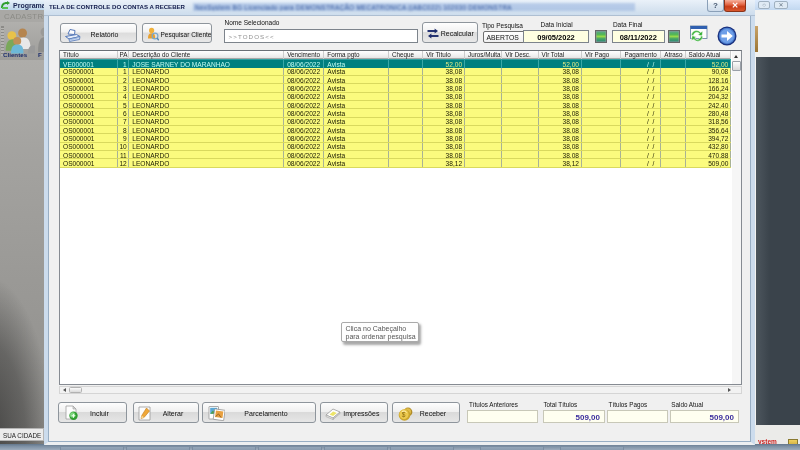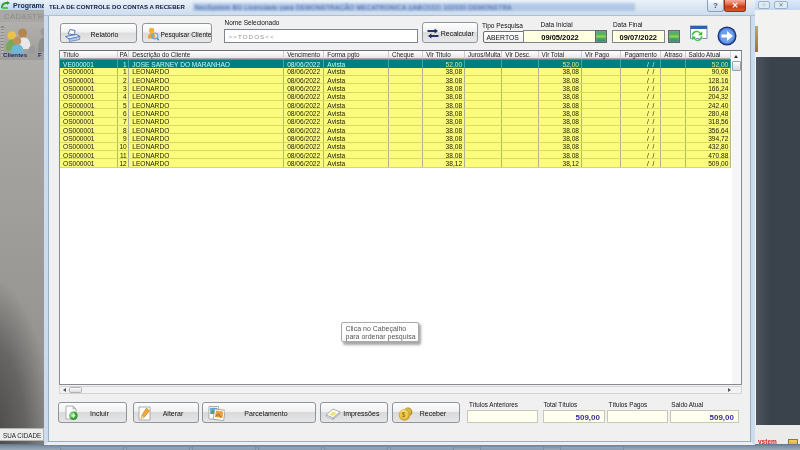--- a/index.html
+++ b/index.html
@@ -197,25 +197,25 @@
       <path d="M7.6 0.6 L11 3 L7.6 5.4 Z" fill="#1b2a6b"></path>
       <path d="M11.5 8 L4 8" stroke="#1b2a6b" stroke-width="1.9"></path>
       <path d="M4.4 5.6 L1 8 L4.4 10.4 Z" fill="#1b2a6b"></path>
     </svg>
     <div class="lbl" style="top:7.5px;left:15px;right:0;width:auto">Recalcular</div>
   </div>
   <div class="lab" style="left:482px;top:22px">Tipo  Pesquisa</div>
   <div class="abs" id="dd">ABERTOS<span class="arr"></span></div>
 
   <div class="lab" style="left:540.5px;top:21px">Data Inicial</div>
-  <div class="dateinp" style="left:523px;width:74px">09/05/2022</div>
+  <div class="dateinp" style="left:523px;width:66px">09/05/2022</div>
   <div class="calbtn" style="left:594.8px"></div>
 
   <div class="lab" style="left:612.9px;top:21px">Data Final</div>
-  <div class="dateinp" style="left:612px;width:52.5px">09/07/2022</div>
+  <div class="dateinp" style="left:612px;width:52.5px">08/11/2022</div>
   <div class="calbtn" style="left:668px"></div>
 
   <svg width="20" height="18" viewBox="0 0 20 18" style="left:688px;top:25px">
     <rect x="2.5" y="1" width="16.5" height="12.5" fill="#fdfdfd" stroke="#5a789a" stroke-width="0.8"></rect>
     <rect x="2.5" y="1" width="16.5" height="3" fill="#3060b0"></rect>
     <path d="M3.5 10.5 A5 5 0 0 1 12.5 7.5 L14.8 6.3 L14 11 L9.6 9.8 L11.6 8.7 A3.4 3.4 0 0 0 5.4 10.7 Z" fill="#33b033" stroke="#ffffff" stroke-width="0.5"></path>
     <path d="M14.7 11.2 A5 5 0 0 1 5.7 14.2 L3.4 15.4 L4.2 10.7 L8.6 11.9 L6.6 13 A3.4 3.4 0 0 0 12.8 11 Z" fill="#33b033" stroke="#ffffff" stroke-width="0.5"></path>
   </svg>
   <svg width="20" height="20" viewBox="0 0 20 20" style="left:717px;top:26px">
     <circle cx="10" cy="10" r="9.5" fill="#18307e"></circle>

